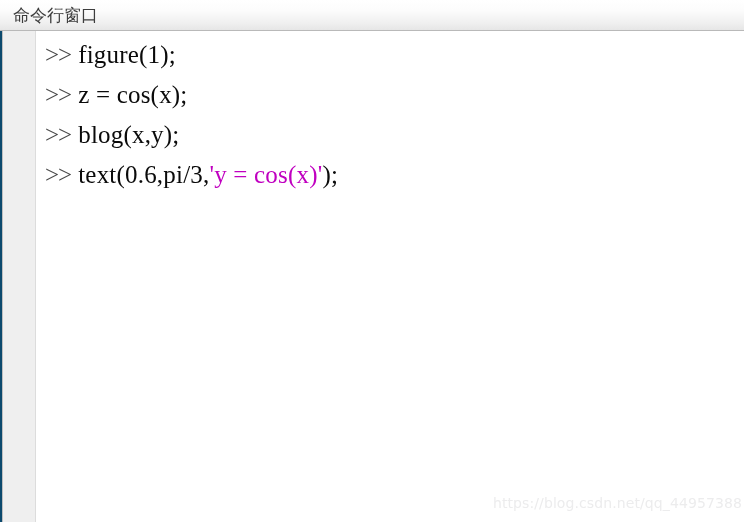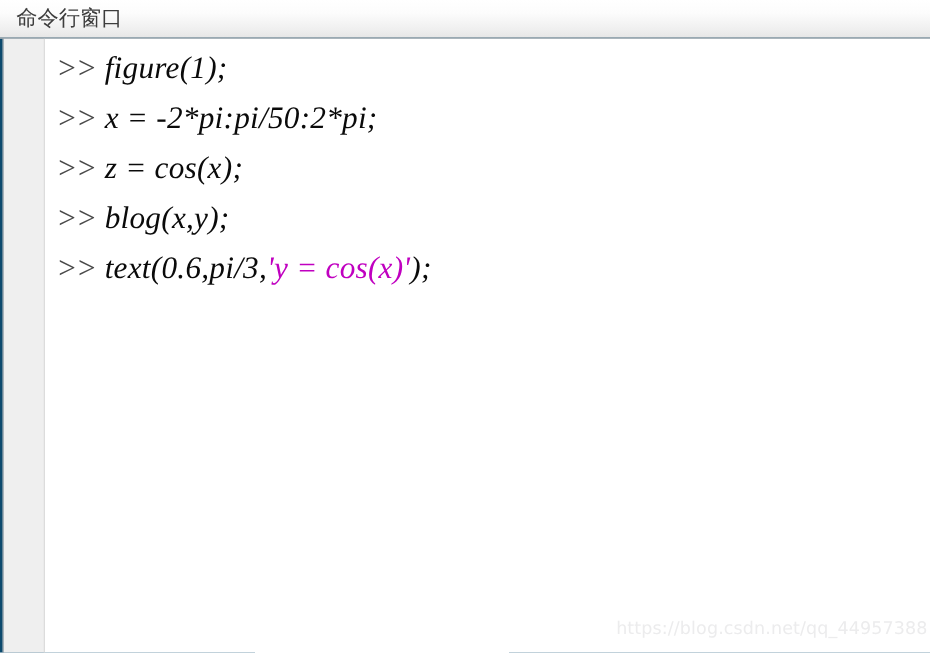--- a/index.html
+++ b/index.html
@@ -78,21 +78,20 @@
   .line {
     position: relative;
     height: 40px;
     line-height: 40px;
     white-space: nowrap;
     font-family: "Liberation Serif", "DejaVu Serif", serif;
     font-size: 25px;
     color: #101010;
     padding-left: 9px;
     letter-spacing: 0.2px;
-    font-style: italic;
   }
   .line:first-child { margin-top: 4px; }
 
   .prompt {
     color: #4a4a4a;
     letter-spacing: -1px;
     padding-right: 7px;
   }
   .code {
     color: #0a0a0a;
@@ -122,21 +121,20 @@
 
   <div class="titlebar">
     <div class="titlebar-text">命令行窗口</div>
   </div>
 
   <div class="gutter-rule"></div>
   <div class="gutter"></div>
 
   <div class="console" id="console">
       <div class="line"><span class="prompt">&gt;&gt;</span><span class="code">figure(1);</span></div>
-      <div class="line"><span class="prompt">&gt;&gt;</span><span class="code">x = -2*pi:pi/50:2*pi;</span></div>
       <div class="line"><span class="prompt">&gt;&gt;</span><span class="code">z = cos(x);</span></div>
       <div class="line"><span class="prompt">&gt;&gt;</span><span class="code">blog(x,y);</span></div>
       <div class="line"><span class="prompt">&gt;&gt;</span><span class="code">text(0.6,pi/3,</span><span class="str">'y = cos(x)'</span><span class="code">);</span></div>
     </div>
 
   <div class="watermark">https://blog.csdn.net/qq_44957388</div>
 
 </div>
 
 </body></html>

